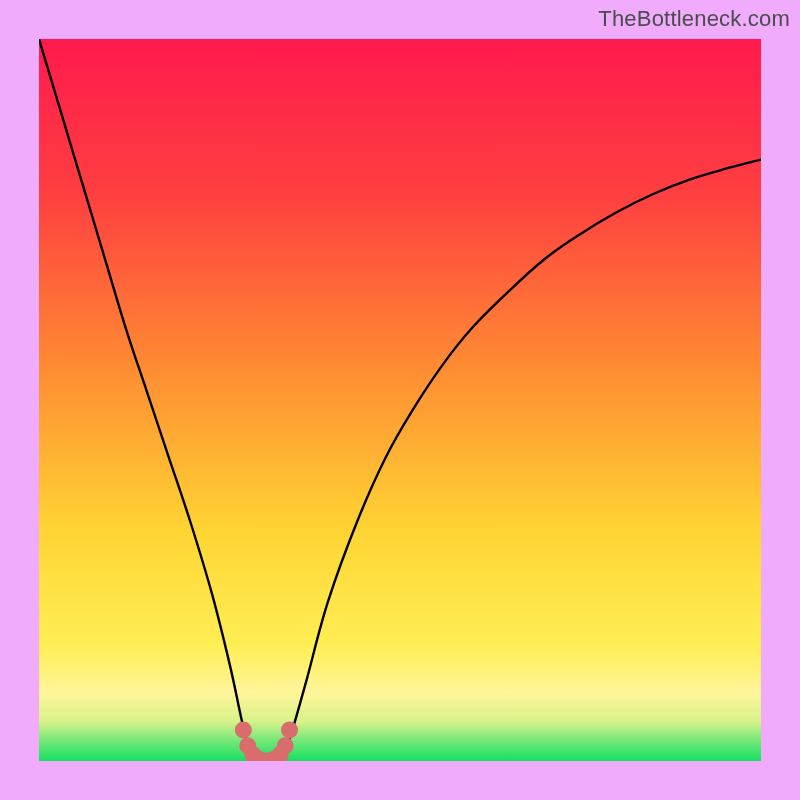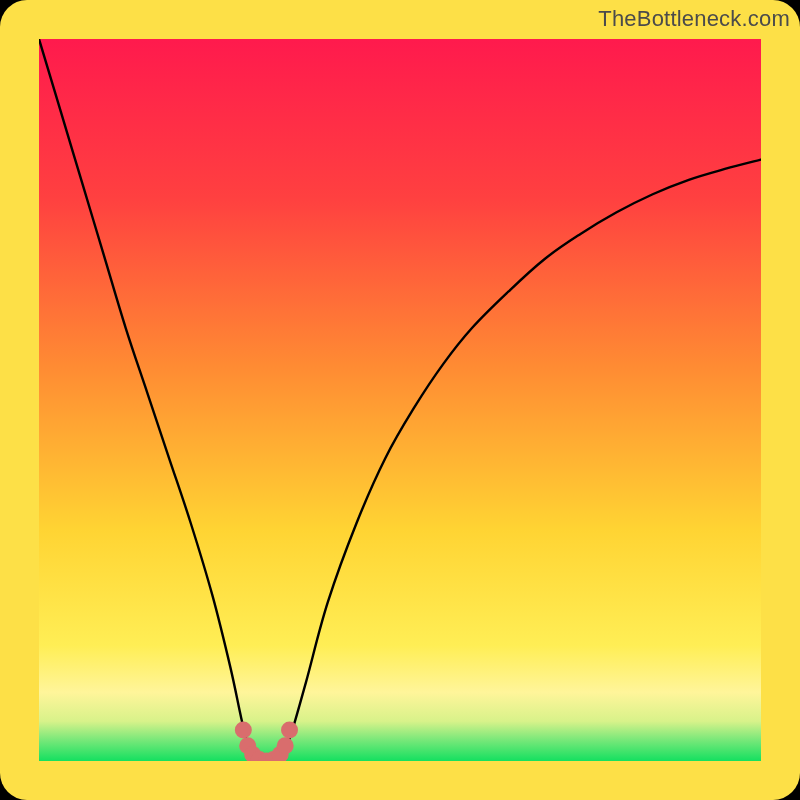--- a/index.html
+++ b/index.html
@@ -8,22 +8,21 @@
     width: 800px;
     height: 800px;
     background: #000000;
     font-family: Arial, Helvetica, sans-serif;
     overflow: hidden;
   }
   .frame {
     position: relative;
     width: 800px;
     height: 800px;
-    background: #fde047;
-    border-radius: 27px;
+    background: #f0abfc;
   }
   .plot-area {
     position: absolute;
     left: 39px;
     top: 39px;
     width: 722px;
     height: 722px;
     overflow: visible;
   }
   .plot-area svg {

